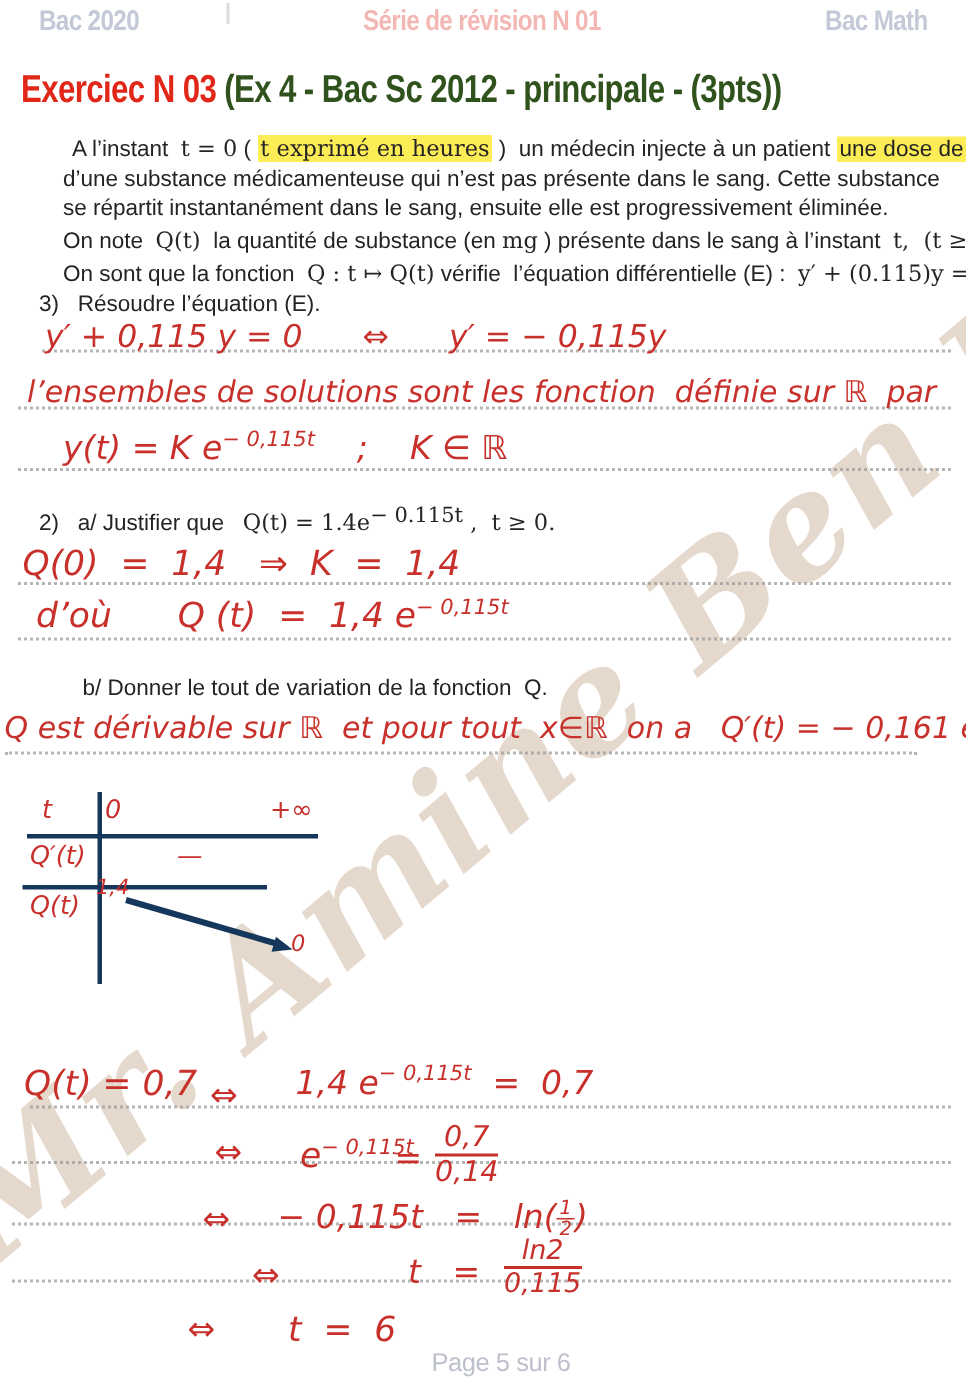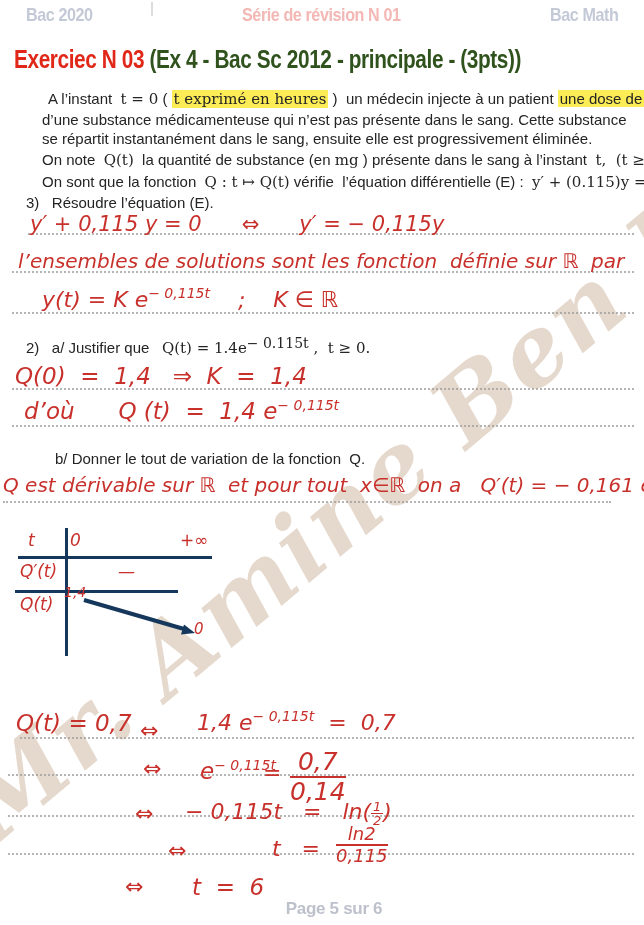--- a/index.html
+++ b/index.html
@@ -18,21 +18,21 @@
   .content{position:absolute;inset:0;z-index:1;}
   
   .header{position:absolute;top:4px;left:0;right:0;display:flex;
     justify-content:space-between;padding:0 26px;font-weight:bold;font-size:19px;}
   .hdr{display:inline-block;transform:scaleX(.85);letter-spacing:-.5px;}
   .hdr.l{color:#c3c9d6;transform-origin:left center;}
   .hdr.c{color:#f3b7b4;transform-origin:center center;}
   .hdr.r{color:#c3c9d6;transform-origin:right center;}
   .tick{position:absolute;left:151px;top:2px;width:2px;height:14px;background:#dcdcdc;}
   .footer{position:absolute;top:899px;left:0;right:0;text-align:center;
-    font-weight:bold;font-size:17px;color:#bdc1cc;letter-spacing:-.3px;padding-left:24px;}
+    font-weight:normal;font-size:17px;color:#bdc1cc;letter-spacing:-.3px;padding-left:24px;}
   
   .title{position:absolute;top:44px;left:14px;white-space:pre;}
   .condx{display:inline-block;transform:scaleX(.8);transform-origin:left center;white-space:pre;}
   .t-red{color:#e02718;font-weight:900;font-size:26px;letter-spacing:-.5px;}
   .t-green{color:#30521d;font-weight:900;font-size:26px;letter-spacing:-.5px;}
   
   .pline{position:absolute;font-size:15px;white-space:pre;color:#242424;}
   .m{font-family:"DejaVu Serif",serif;font-size:15px;}
   .hl{background:#fcec55;padding:0 2px;}
   .psup{font-family:"DejaVu Serif",serif;font-size:14px;position:relative;top:-5px;}
@@ -115,21 +115,21 @@
 
     <div>
       <span class="hand" style="left:16px;top:710px;font-size:23px;">Q(t) = 0,7</span>
       <span class="hand" style="left:140px;top:718px;font-size:22px;">⇔</span>
       <span class="hand" style="left:197px;top:710px;font-size:22px;"><span>1,4 e</span><span class="hsup">− 0,115t</span><span>  =  0,7</span></span>
     </div>
     <div>
       <span class="hand" style="left:143px;top:756px;font-size:22px;">⇔</span>
       <span class="hand" style="left:200px;top:758px;font-size:23px;"><span>e</span><span class="hsup">− 0,115t</span></span>
       <span class="hand" style="left:263px;top:760px;font-size:22px;">=</span>
-      <span class="hand rfrac" style="left:290px;top:748px;font-size:25px;"><span class="n">0,7</span><span class="d">0,14</span></span>
+      <span class="hand rfrac" style="left:290px;top:748px;font-size:19px;"><span class="n">0,7</span><span class="d">0,14</span></span>
     </div>
     <div>
       <span class="hand" style="left:135px;top:801px;font-size:22px;">⇔</span>
       <span class="hand" style="left:185px;top:799px;font-size:22px;"><span>− 0,115t   =   ln(</span><span class="minifrac"><span class="n">1</span><span class="d">2</span></span><span>)</span></span>
     </div>
     <div>
       <span class="hand" style="left:168px;top:838px;font-size:22px;">⇔</span>
       <span class="hand" style="left:272px;top:836px;font-size:22px;">t   =</span>
       <span class="hand rfrac" style="left:336px;top:824px;font-size:18px;"><span class="n">ln2</span><span class="d">0,115</span></span>
     </div>

